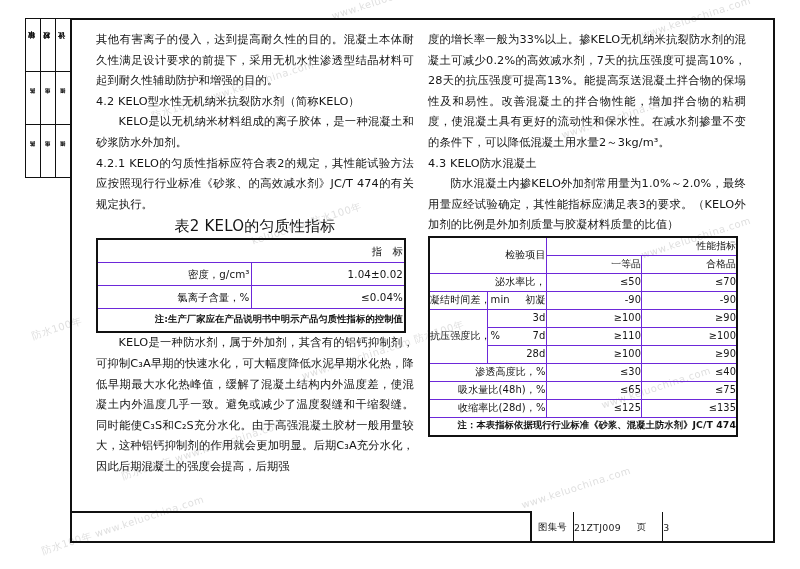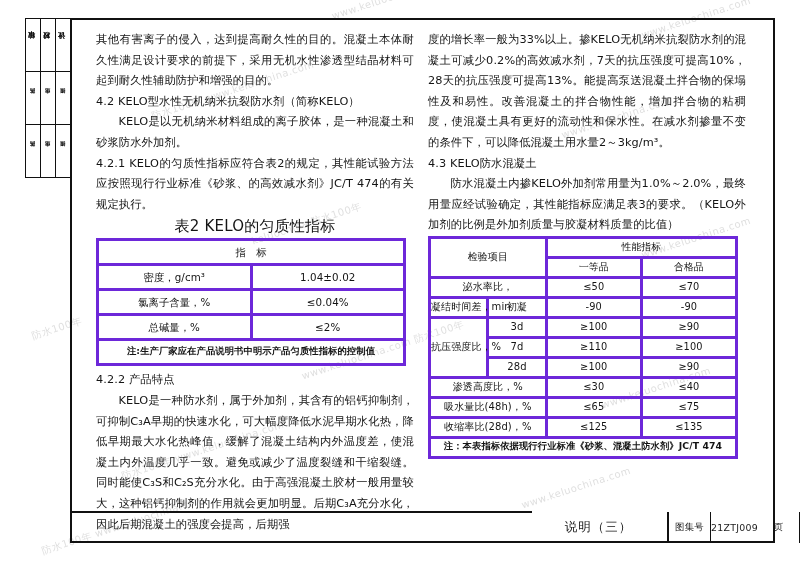--- a/index.html
+++ b/index.html
@@ -101,22 +101,22 @@
 
   
   table.doc {
     border-collapse: collapse;
     width: 100%;
     font-size: 10.3px;
     color: #141414;
     table-layout: fixed;
   }
   table.doc td {
-    border: 3px solid #6d28d9;
-    text-align: center;
+    border: 1px solid #6d28d9;
+    text-align: right;
     padding: 2px 1px 3px 1px;
     line-height: 1.18;
     letter-spacing: 0.1px;
     vertical-align: middle;
     white-space: nowrap;
   }
   table.doc.thick { border: 2px solid #111; }
   .note-cell {
     font-size: 9.3px !important;
     letter-spacing: -0.1px;
@@ -268,30 +268,25 @@
       </tr>
       <tr>
         <td>密度，g/cm³</td>
         <td>1.04±0.02</td>
       </tr>
       <tr>
         <td>氯离子含量，%</td>
         <td>≤0.04%</td>
       </tr>
       <tr>
-        <td>总碱量，%</td>
-        <td>≤2%</td>
-      </tr>
-      <tr>
         <td colspan="2" class="note-cell">注:生产厂家应在产品说明书中明示产品匀质性指标的控制值</td>
       </tr>
     </tbody>
   </table>
 
-  <p class="para" style="margin-top:4px">4.2.2 产品特点</p>
   <p class="para indent">KELO是一种防水剂，属于外加剂，其含有的铝钙抑制剂，可抑制C₃A早期的快速水化，可大幅度降低水泥早期水化热，降低早期最大水化热峰值，缓解了混凝土结构内外温度差，使混凝土内外温度几乎一致。避免或减少了温度裂缝和干缩裂缝。同时能使C₃S和C₂S充分水化。由于高强混凝土胶材一般用量较大，这种铝钙抑制剂的作用就会更加明显。后期C₃A充分水化，因此后期混凝土的强度会提高，后期强</p>
 </div>
 
 <div class="col" id="col-right">
   <p class="para">度的增长率一般为33%以上。掺KELO无机纳米抗裂防水剂的混凝土可减少0.2%的高效减水剂，7天的抗压强度可提高10%，28天的抗压强度可提高13%。能提高泵送混凝土拌合物的保塌性及和易性。改善混凝土的拌合物性能，增加拌合物的粘稠度，使混凝土具有更好的流动性和保水性。在减水剂掺量不变的条件下，可以降低混凝土用水量2～3kg/m³。</p>
   <p class="para">4.3 KELO防水混凝土</p>
   <p class="para indent">防水混凝土内掺KELO外加剂常用量为1.0%～2.0%，最终用量应经试验确定，其性能指标应满足表3的要求。（KELO外加剂的比例是外加剂质量与胶凝材料质量的比值）</p>
 
 
   <table class="doc thick" id="table3">
@@ -353,21 +348,20 @@
 
       <tr>
         <td colspan="4" class="note-cell">注：本表指标依据现行行业标准《砂浆、混凝土防水剂》JC/T 474</td>
       </tr>
     </tbody>
   </table>
 </div>
 
 <div id="footer-sep"></div>
 <div id="footer-block">
-  <div id="footer-title">说明（三）</div>
   <div id="footer-meta">
     <div class="fm-row">
       <div class="fm-k">图集号</div>
       <div class="fm-v">21ZTJ009</div>
     </div>
     <div class="fm-row">
       <div class="fm-k">页</div>
       <div class="fm-v">3</div>
     </div>
   </div>

